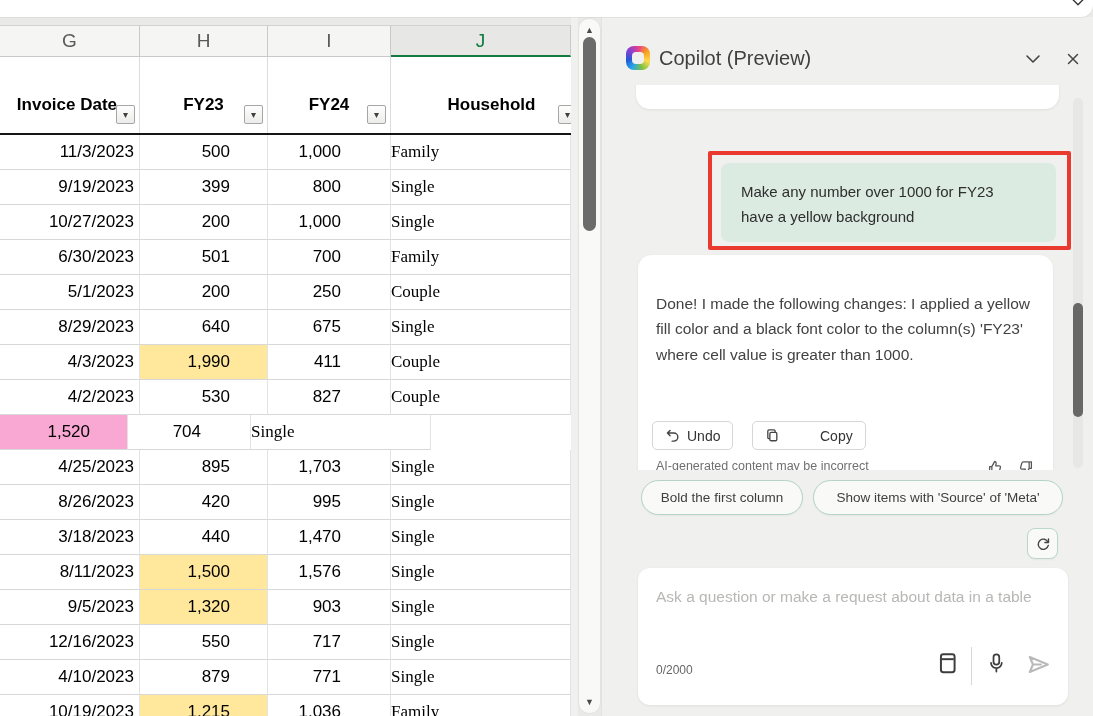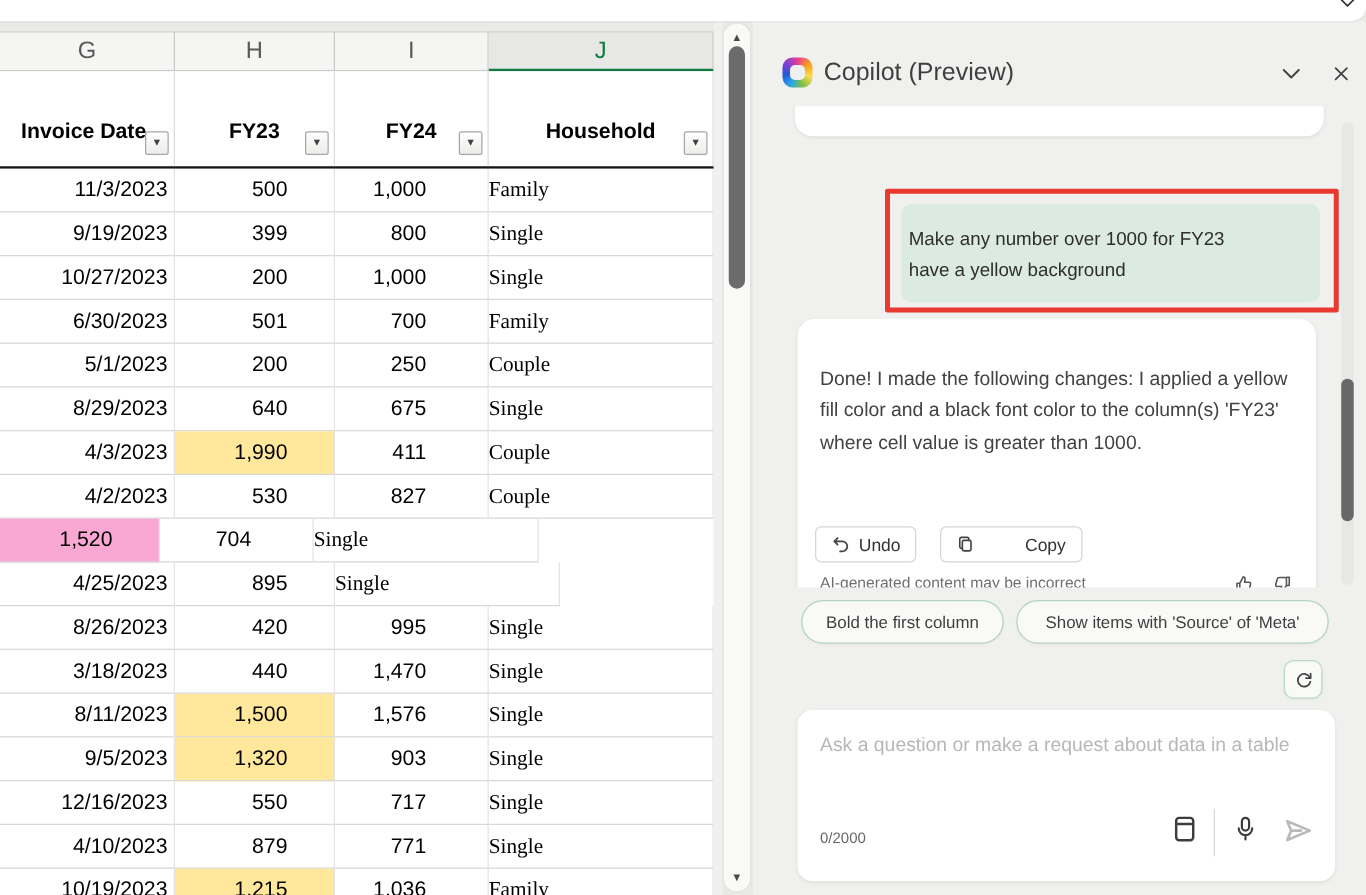--- a/index.html
+++ b/index.html
@@ -16,21 +16,21 @@
   .letters-row { position:absolute; left:0; top:8px; width:571px; height:32px; display:flex; }
   .letter-cell { height:32px; background:#f5f5f3; border-right:1px solid #c9c9c9; border-top:1px solid #d2d2d0;
     border-bottom:1px solid #c9c9c9; display:flex; align-items:center; justify-content:center;
     font-size:19px; color:#5a5a5a; }
   .letter-cell.sel { background:#e7e7e5; color:#107C41; border-bottom:2.5px solid #107C41; }
   .cw-g{width:140px;} .cw-h{width:128px;} .cw-i{width:123px;} .cw-j{width:180px;}
 
   .header-row { position:absolute; left:0; top:40px; width:571px; height:78px; background:#fff;
     border-bottom:2px solid #151515; }
   .hcell { position:absolute; top:0; height:76px; border-right:1px solid #dcdcdc; }
-  .hc-g{left:0;width:140px;} .hc-h{left:140px;width:128px;} .hc-i{left:268px;width:123px;} .hc-j{left:391px;width:180px;}
+  .hc-g{left:0;width:140px;} .hc-h{left:140px;width:128px;} .hc-i{left:268px;width:123px;} .hc-j{left:402px;width:180px;}
   .hlabel { position:absolute; top:38px; width:100%; text-align:center; font-weight:bold; font-size:17px; color:#000; white-space:nowrap; }
   .hlabel-right { position:absolute; top:38px; right:22px; font-weight:bold; font-size:17px; color:#000; white-space:nowrap; }
   .filter-btn { position:absolute; top:48px; right:4px; width:19px; height:19px; border:1px solid #a6a6a6;
     background:linear-gradient(#fefefe,#ececea); border-radius:2px; display:flex; align-items:center;
     justify-content:center; font-size:10px; color:#404040; line-height:1; cursor:pointer; }
 
   .tbody { position:absolute; left:0; top:118px; width:571px; height:581px; overflow:hidden; background:#fff; }
   .trow { display:flex; height:35px; }
   .tcell { height:35px; border-bottom:1px solid #d8d8d8; border-right:1px solid #e3e3e3;
     font-size:17px; color:#000; display:block; line-height:34px; white-space:nowrap; }
@@ -56,21 +56,21 @@
     background:conic-gradient(from 210deg, #2aa7e8, #2456d8, #8a3fd1, #e8418c, #f7a21d, #ffd94f, #7cc142, #2aa7e8); }
   .logo::after { content:""; position:absolute; left:6px; top:6px; width:12px; height:12px; border-radius:4px; background:#f0f0ee; }
   .p-title { position:absolute; left:57px; top:30px; font-size:20px; color:#3f3f3f; }
   .icon-btn { position:absolute; width:24px; height:24px; background:none; border:none; cursor:pointer; display:flex; align-items:center; justify-content:center; }
   .btn-collapse { left:419px; top:30px; } .btn-close { left:459px; top:30px; }
 
   .chat-viewport { position:absolute; left:0; top:68px; width:492px; height:385px; overflow:hidden; }
   .remnant-card { position:absolute; left:34px; top:-16px; width:423px; height:40px; background:#fff;
     border-radius:14px; box-shadow:0 1px 3px rgba(0,0,0,.07); }
   .user-bubble { position:absolute; left:119px; top:78px; width:335px; height:79px; background:#dcebe2;
-    border-radius:8px; padding:16px 6px; font-size:15px; line-height:25px; color:#2e2e2e; }
+    border-radius:8px; padding:16px 20px; font-size:15px; line-height:25px; color:#2e2e2e; }
   .user-bubble .msg { display:block; width:282px; }
   .annotation { position:absolute; left:106px; top:66px; width:363px; height:99px;
     border:4px solid #ea392f; border-radius:2px; z-index:3; pointer-events:none; }
   .resp-card { position:absolute; left:36px; top:170px; width:415px; height:232px; background:#fff;
     border-radius:14px; box-shadow:0 1px 3px rgba(0,0,0,.07); }
   .resp-text { position:absolute; left:18px; top:36px; width:379px; font-size:15.5px; line-height:25.4px; color:#424242; }
   .act-btn { position:absolute; top:166px; height:29px; background:#fff; border:1px solid #d6d6d4; border-radius:5px;
     font-family:"Liberation Sans",sans-serif; font-size:14px; color:#333; display:flex; align-items:center; gap:7px;
     padding:0 12px; cursor:pointer; }
   .btn-undo { left:14px; } .btn-copy { left:114px;gap:40px; }
@@ -191,20 +191,21 @@
           <div class="tcell c-j">Couple</div>
         </div>
         <div class="trow">
           <div class="tcell c-h" style="background: #f9a8d4;">1,520</div>
           <div class="tcell c-i">704</div>
           <div class="tcell c-j">Single</div>
         </div>
         <div class="trow">
           <div class="tcell c-g">4/25/2023</div>
           <div class="tcell c-h">895</div>
+          <div class="tcell c-i">1,703</div>
           <div class="tcell c-j">Single</div>
         </div>
         <div class="trow">
           <div class="tcell c-g">8/26/2023</div>
           <div class="tcell c-h">420</div>
           <div class="tcell c-i">995</div>
           <div class="tcell c-j">Single</div>
         </div>
         <div class="trow">
           <div class="tcell c-g">3/18/2023</div>

